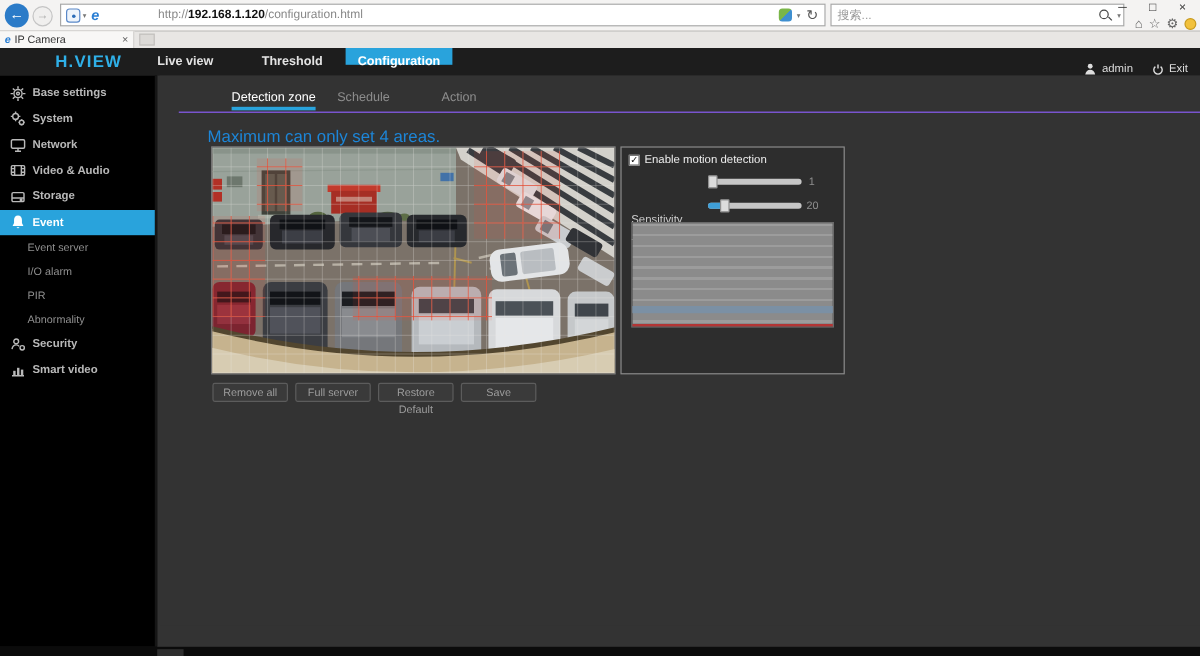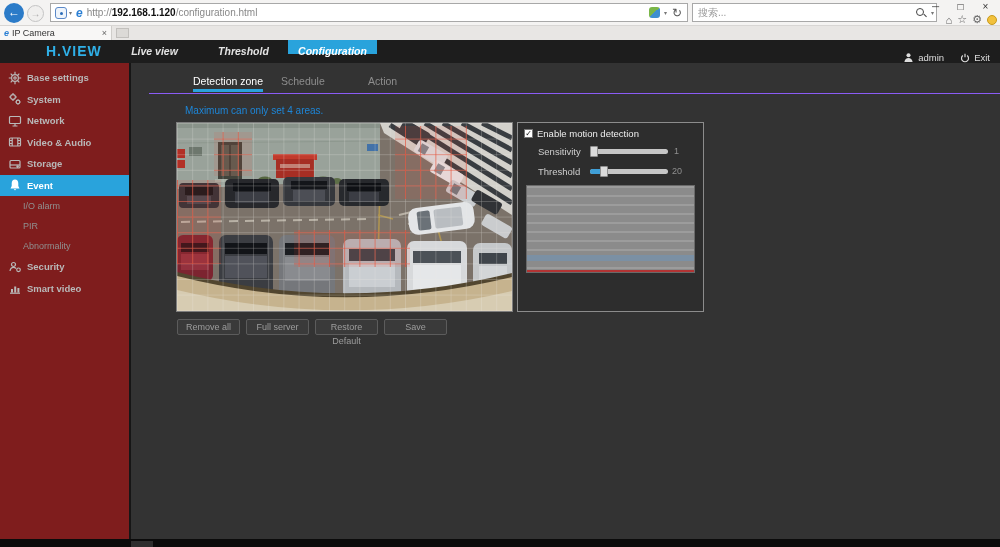--- a/index.html
+++ b/index.html
@@ -8,21 +8,21 @@
 
   
   .chrome1 { position:absolute; left:0; top:0; width:1000px; height:26px; background:#f4f3f2; border-bottom:1px solid #d8d6d4; }
   .btn-back { position:absolute; left:4px; top:3px; width:20px; height:20px; border-radius:50%; background:#2b7bc8; color:#fff; font-size:12px; text-align:center; line-height:19px; }
   .btn-fwd { position:absolute; left:27px; top:5px; width:17px; height:17px; border-radius:50%; border:1px solid #c4c4c4; color:#aaa; font-size:10px; text-align:center; line-height:15px; background:#f0efee; }
   .addr { position:absolute; left:50px; top:3px; width:638px; height:19px; background:#fff; border:1px solid #a8a8a8; display:flex; align-items:center; font-size:10px; color:#888; }
   .badge { width:12px; height:12px; margin-left:4px; border:1px solid #5a88c8; border-radius:3px; background:#eef4fb; position:relative; }
   .badge:after { content:""; position:absolute; left:4px; top:4px; width:3px; height:3px; background:#2b6cb8; border-radius:50%; }
   .dd { font-size:6px; color:#777; margin:0 2px; }
   .e-logo { color:#2a7fd4; font-weight:bold; font-style:italic; font-size:12px; margin:0 4px 0 2px; }
-  .url { flex:1; white-space:nowrap; overflow:hidden; }
+  .url { flex:1; white-space:nowrap; overflow:hidden;margin-left:45px; }
   .url b { color:#111; font-weight:bold; }
   .page-ic { width:11px; height:11px; border-radius:3px; background:linear-gradient(135deg,#7ab648 50%,#3f8fd0 50%); margin-right:2px; }
   .refresh { color:#555; font-size:12px; margin:0 5px 0 3px; }
   .search { position:absolute; left:692px; top:3px; width:245px; height:19px; background:#fff; border:1px solid #a8a8a8; display:flex; align-items:center; font-size:10px; color:#999; }
   .search .ph { flex:1; padding-left:5px; }
   .mag { width:12px; height:12px; position:relative; margin-right:2px; }
   .mag:before { content:""; position:absolute; left:1px; top:1px; width:6px; height:6px; border:1.4px solid #444; border-radius:50%; }
   .mag:after { content:""; position:absolute; left:8px; top:8px; width:4px; height:1.4px; background:#444; transform:rotate(45deg); }
   .win-controls { position:absolute; right:2px; top:0; display:flex; }
   .win-controls span { width:25px; height:14px; text-align:center; font-size:10px; color:#333; line-height:14px; }
@@ -33,46 +33,46 @@
   .tab-ie .e-logo { font-size:9px; margin:0 3px 0 0; }
   .tab-ie .tt { flex:1; }
   .tab-close { color:#666; font-size:9px; }
   .newtab { position:absolute; left:116px; top:2px; width:13px; height:10px; background:#dcdad7; border:1px solid #c2c0bd; }
 
   
   .page { position:absolute; left:0; top:40px; width:1000px; height:507px; background:#333; }
   .navbar { position:absolute; left:0; top:0; width:1000px; height:23px; background:#1d1d1d; }
   .logo { position:absolute; left:46px; top:3px; font-size:14px; font-weight:bold; letter-spacing:1px; color:#2fb0e8; }
   .nav-tabs { position:absolute; left:110px; top:0; display:flex; height:23px; }
-  .nav-tab { width:89px; height:14px; line-height:23px; text-align:center; color:#e3e3e3; font-size:10.5px; font-weight:bold;font-style:italic; }
+  .nav-tab { width:89px; height:14px; line-height:23px; text-align:center; color:#e3e3e3; font-size:10.5px; font-weight:bold; }
   .nav-tab.active { background:#29a3dc; color:#fff; }
   .nav-right { position:absolute; right:10px; top:0; height:23px; display:flex; align-items:flex-end; gap:16px; color:#ddd; font-size:9.5px; }
   .nav-right .it { display:flex; align-items:center; gap:4px; }
 
-  .sidebar { position:absolute; left:0; top:23px; width:131px; height:476px; background:#7f1d1d; border-right:2px solid #161616; padding-top:4px; }
+  .sidebar { position:absolute; left:0; top:23px; width:131px; height:476px; background:#000000; border-right:2px solid #161616; padding-top:4px; }
   .srow { height:21.5px; display:flex; align-items:center; padding-left:8px; color:#b9b9b9; font-size:9.5px; font-weight:bold; }
   .srow .ic { width:14px; height:14px; margin-right:5px; color:#b9b9b9; }
   .srow.sub { height:20px; padding-left:23px; color:#909090; font-weight:normal; font-size:9px; }
   .srow.active-main { background:#29a3dc; color:#fff; }
   .srow.active-main .ic { color:#fff; }
   .srow.active-sub { background:#3e3e3e; color:#fff; font-weight:bold; }
   .ic svg { width:14px; height:14px; display:block; }
 
   .main { position:absolute; left:133px; top:23px; width:867px; height:458px; background:#333; }
   .tabbar { position:absolute; left:16px; top:12px; width:100%; height:19px; border-bottom:1px solid #8b5cf6; }
   .ctab { position:absolute; top:0; height:17px; font-size:10.5px; color:#8d8d8d; }
   .ctab.active { color:#fff; border-bottom:3px solid #29a3dc; padding-bottom:3px; }
-  .notice { position:absolute; left:52px; top:42px; font-size:10px; color:#1d86d8; }
+  .notice { position:absolute; left:40px; top:42px; font-size:14px; color:#1d86d8; }
 
   .cam { position:absolute; left:43px; top:59px; width:337px; height:190px; border:1px solid #7e7e7e; background:#555; }
 
   .panel { position:absolute; left:384px; top:59px; width:187px; height:190px; border:1px solid #8c8c8c; background:#2d2d2d; }
   .chk-row { position:absolute; left:6px; top:5px; display:flex; align-items:center; gap:4px; color:#eee; font-size:9.5px; }
   .chk { width:9px; height:9px; background:#fff; border:1px solid #777; font-size:8px; line-height:8px; color:#111; text-align:center; }
-  .plabel { position:absolute; left:20px; font-size:9.5px; color:#cfcfcf; }
+  .plabel { position:absolute; left:8px; font-size:9.5px; color:#cfcfcf;margin-top:32px; }
   .pval { position:absolute; font-size:9px; color:#8f8f8f; }
   .track { position:absolute; left:72px; width:78px; height:5px; background:#c6c6c6; border-radius:3px; }
   .tfill { position:absolute; left:0; top:0; height:5px; background:#3f9fd8; border-radius:3px 0 0 3px; }
   .handle { position:absolute; top:-3px; width:8px; height:11px; background:#dcdcdc; border:1px solid #909090; border-radius:1px; }
   .meter { position:absolute; left:8px; top:62px; width:169px; height:88px; border:1px solid #6a6a6a;
            background:repeating-linear-gradient(to bottom,#9c9c9c 0 2px,#8b8b8b 2px 9px); }
   .meter .blue { position:absolute; left:0; bottom:11px; width:100%; height:6px; background:#7b90a4; }
   .meter .red { position:absolute; left:0; bottom:0; width:100%; height:2px; background:#b23434; }
 
   .btns { position:absolute; left:44px; top:256px; display:flex; gap:6px; }
@@ -202,20 +202,23 @@
         <span>Storage</span>
       </div>
       <div class="srow active-main">
         <span class="ic">
             <svg viewBox="0 0 14 14">
               <path d="M7 1.5c-2.1 0-3.3 1.7-3.3 3.9v2.5L2.5 10.4h9L10.3 7.9V5.4c0-2.2-1.2-3.9-3.3-3.9z" fill="currentColor"></path>
               <path d="M5.8 11.3a1.25 1.25 0 0 0 2.4 0z" fill="currentColor"></path>
             </svg>
           </span>
         <span>Event</span>
+      </div>
+      <div class="srow sub">
+        <span>Event server</span>
       </div>
       <div class="srow sub">
         <span>I/O alarm</span>
       </div>
       <div class="srow sub">
         <span>PIR</span>
       </div>
       <div class="srow sub">
         <span>Abnormality</span>
       </div>

